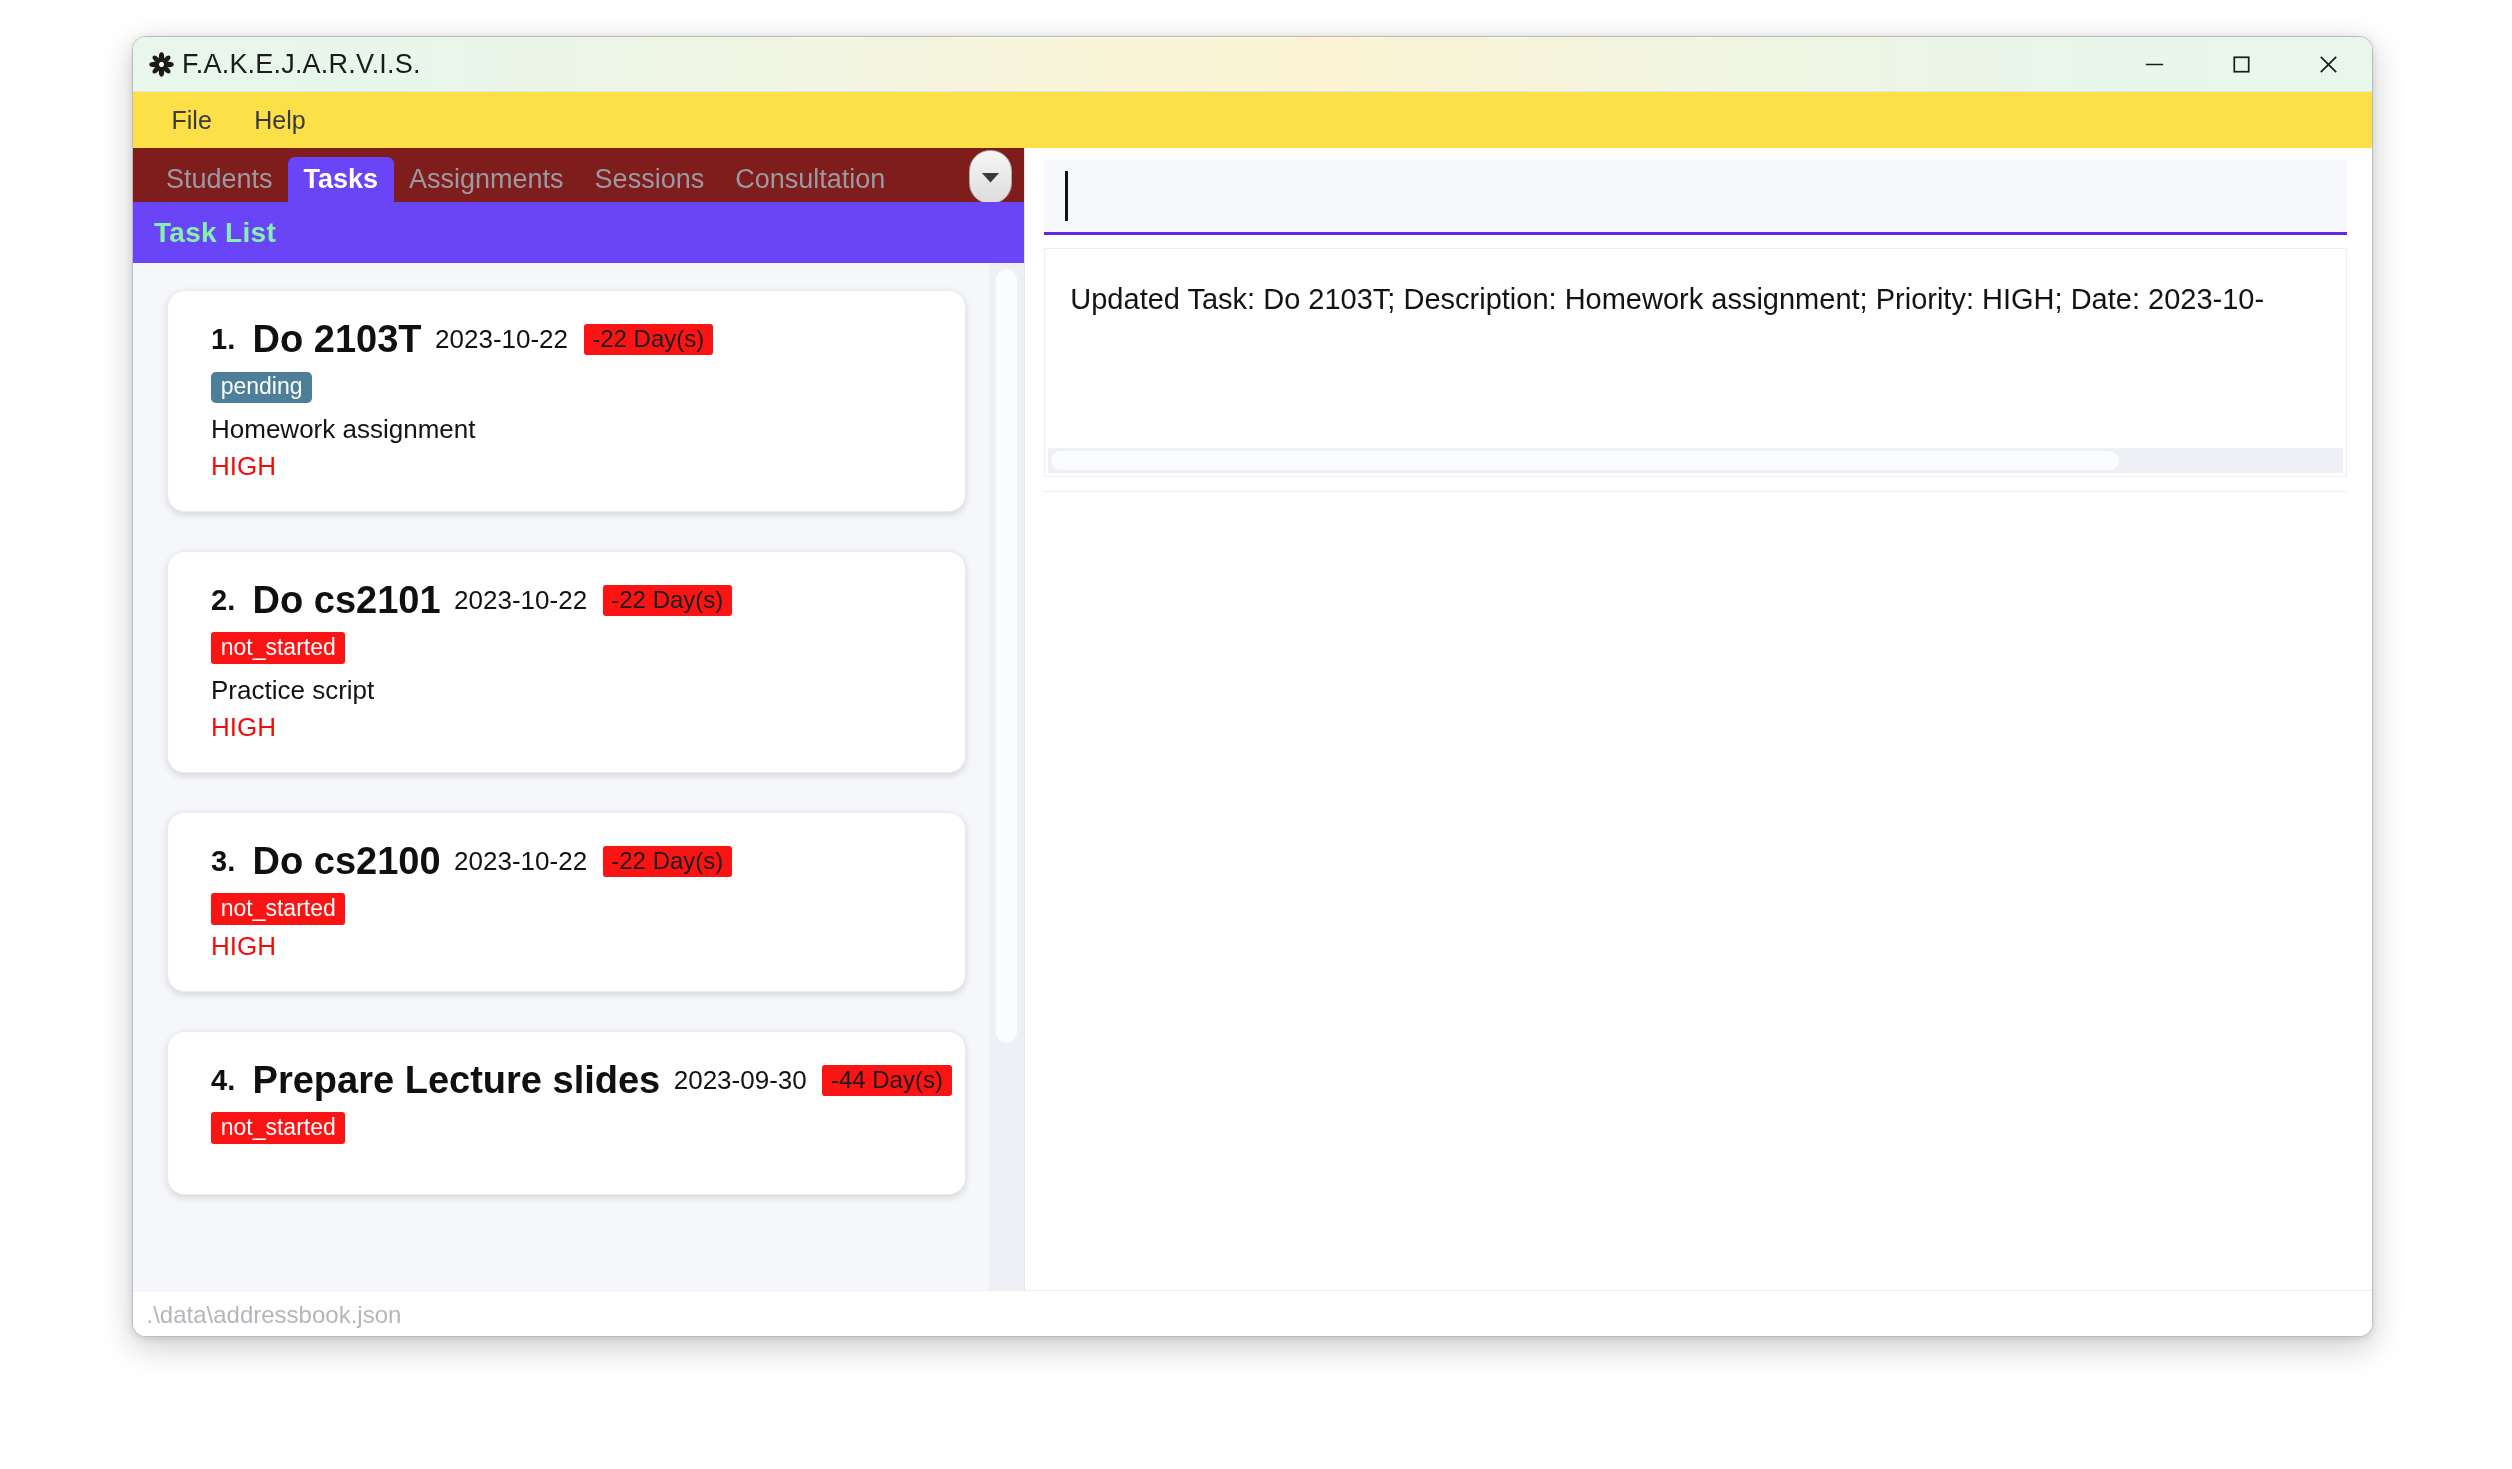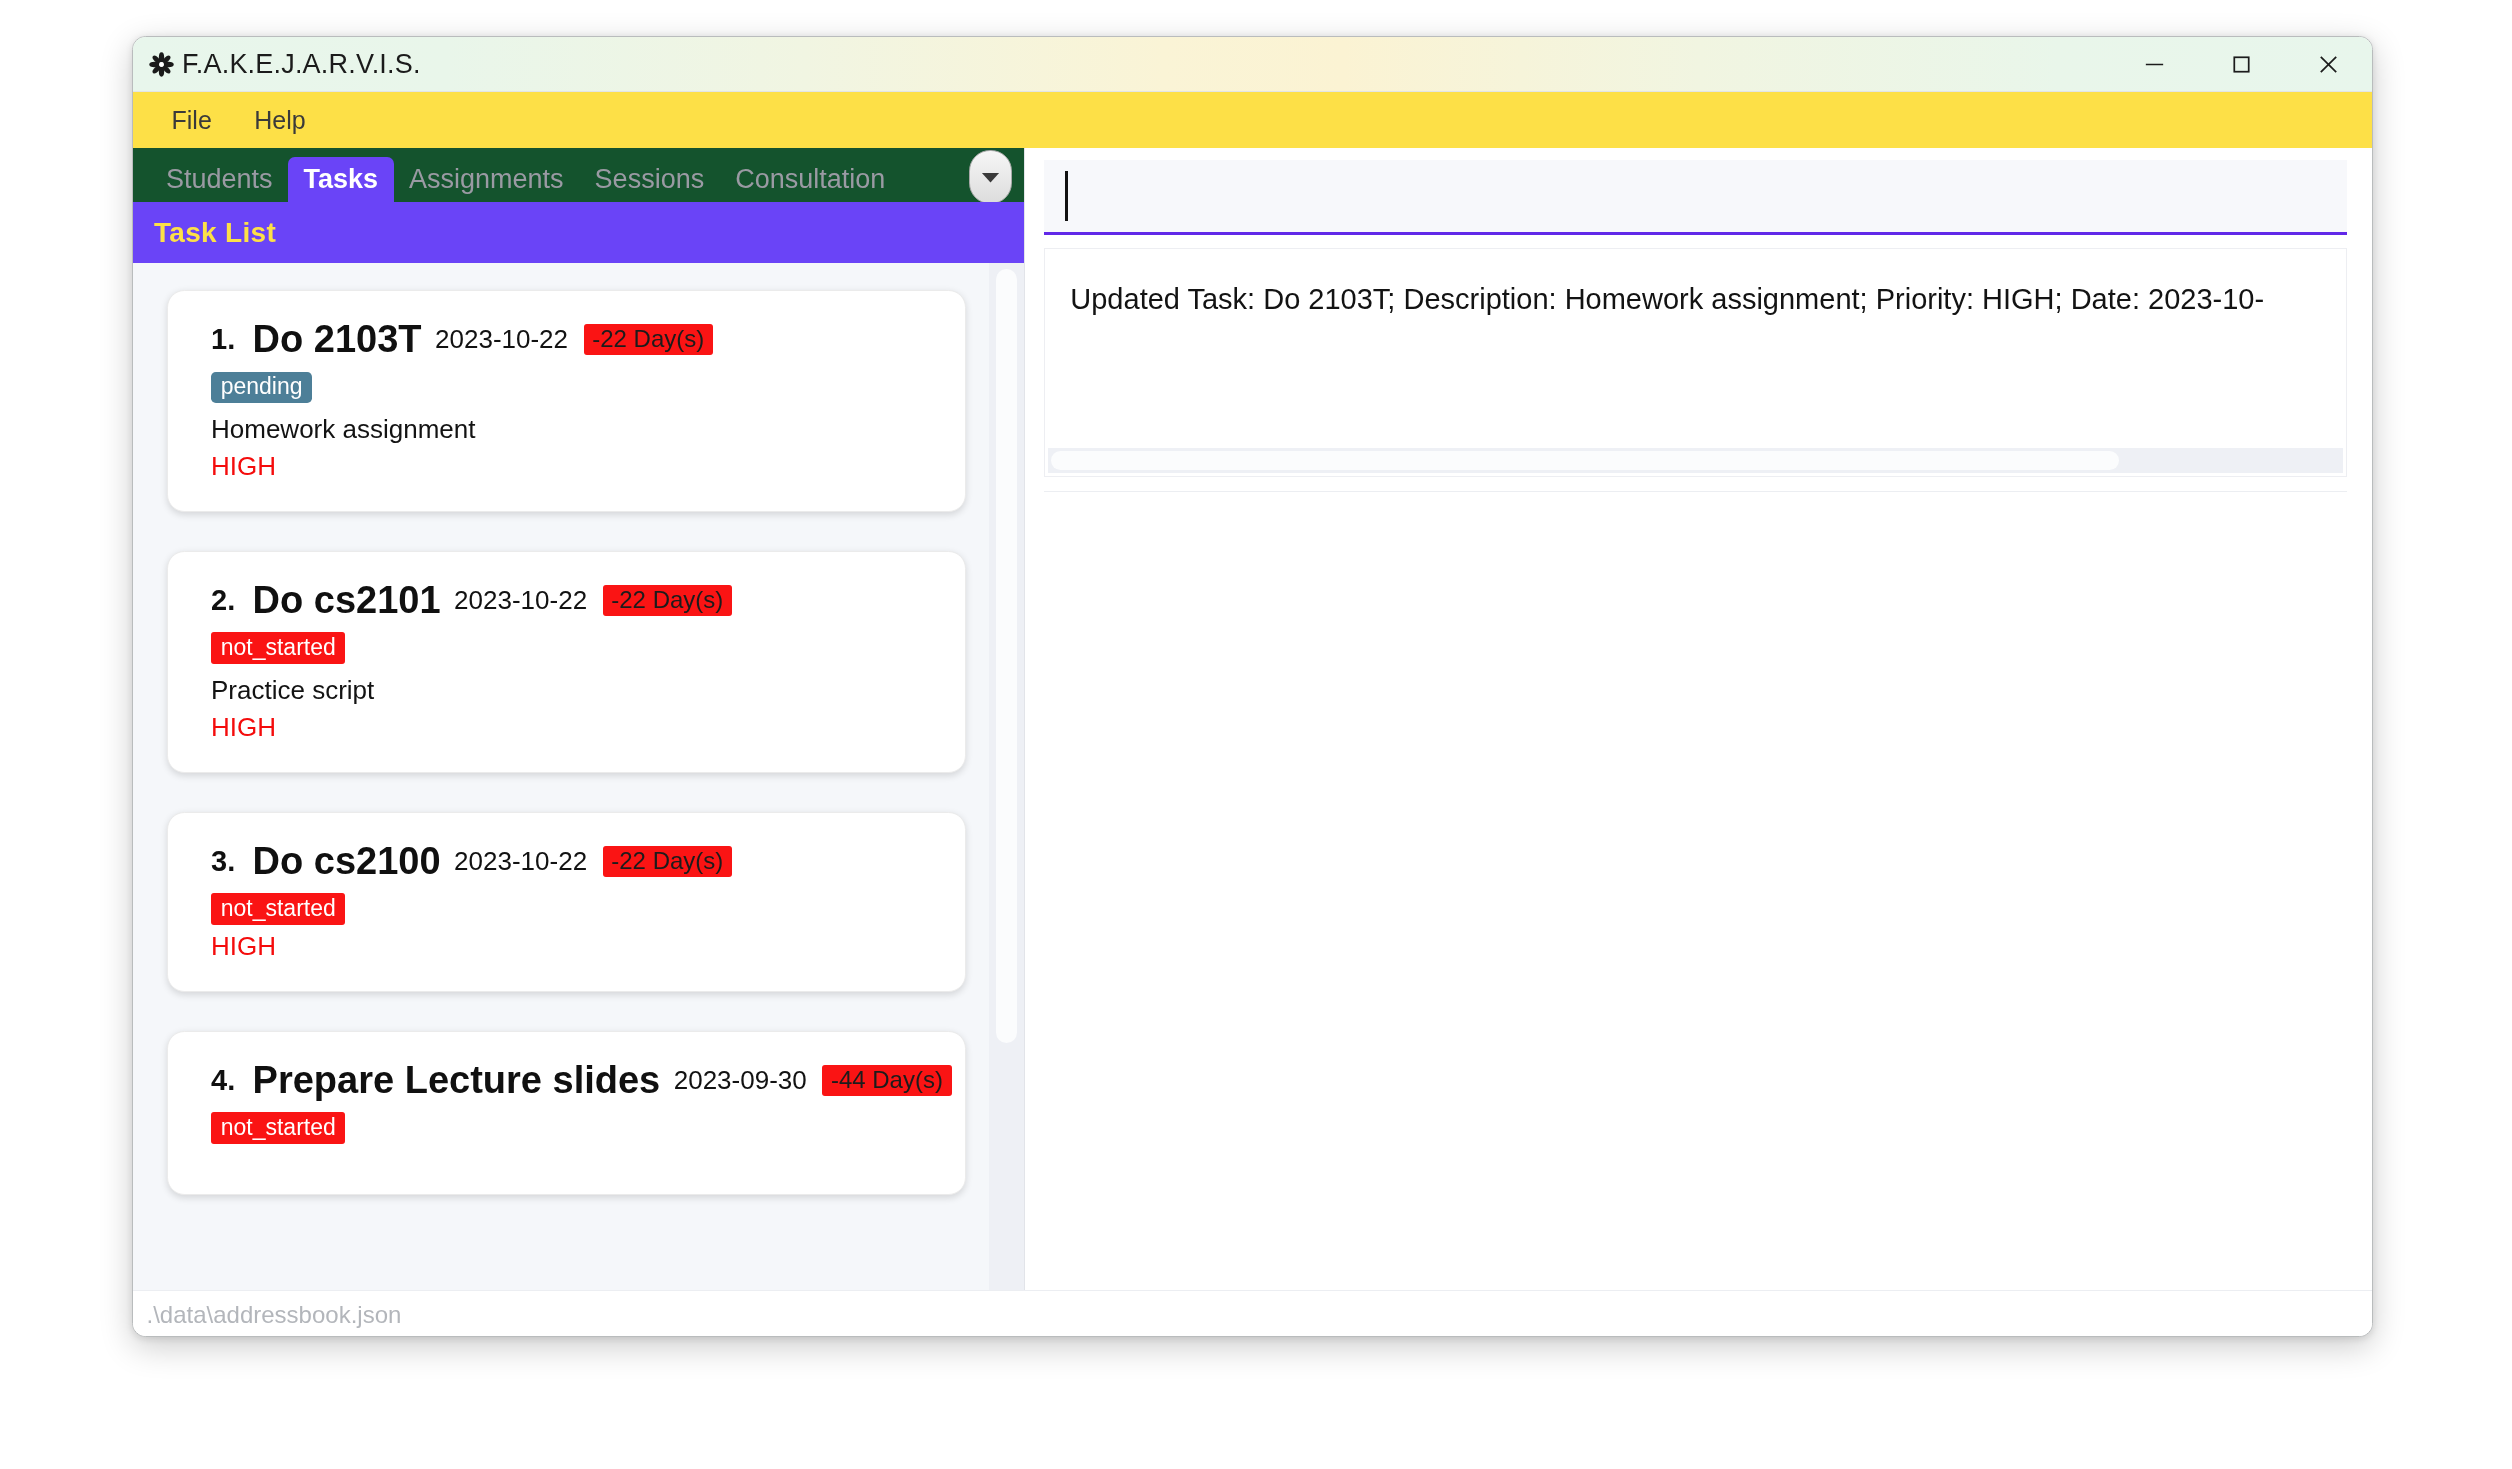--- a/index.html
+++ b/index.html
@@ -106,21 +106,21 @@
     flex-direction: column;
     background: #f4f6f9;
     border-right: 1px solid #e2e4e9;
     overflow: hidden;
   }
 
   
   #tab-strip {
     position: relative;
     height: 54px;
-    background: #14532d;
+    background: #7f1d1d;
     display: flex;
     align-items: flex-end;
     padding-left: 17.4px;
     overflow: hidden;
   }
   .tab {
     position: relative;
     height: 45px;
     padding: 0 15.5px;
     display: flex;
@@ -151,21 +151,21 @@
 
   
   #task-list-header {
     height: 61px;
     background: #6a44f7;
     display: flex;
     align-items: center;
     padding-left: 21px;
   }
   #task-list-header span {
-    color: #fde047;
+    color: #86efac;
     font-size: 28px;
     font-weight: bold;
     letter-spacing: 0.3px;
   }
 
   
   #task-scroll {
     position: relative;
     flex: 1 1 auto;
     background: #f5f7fa;

